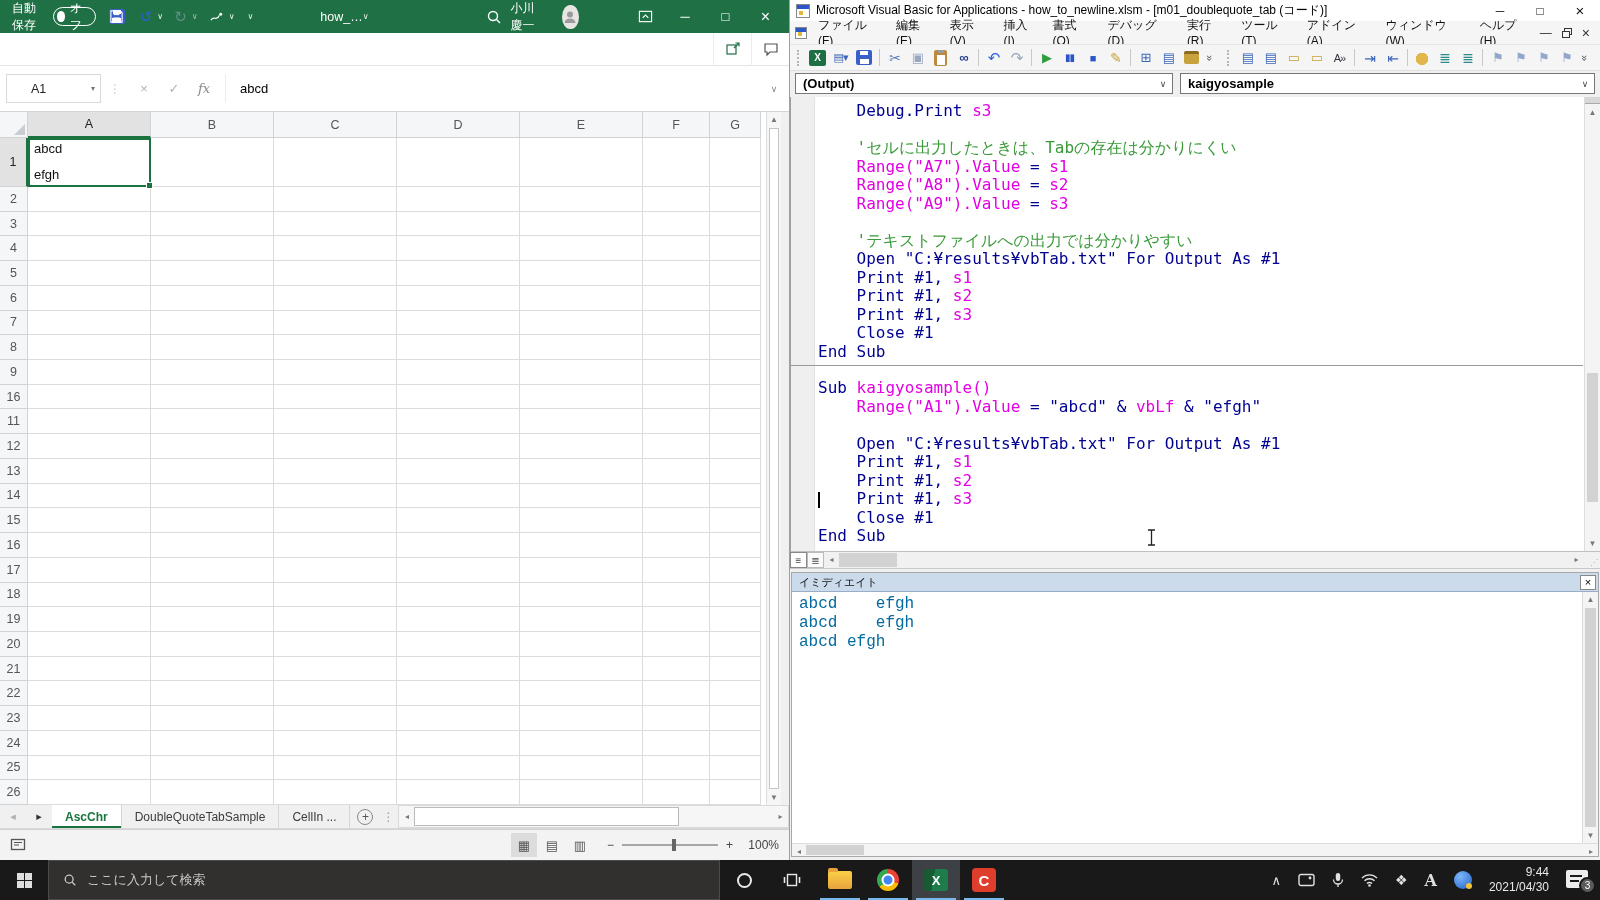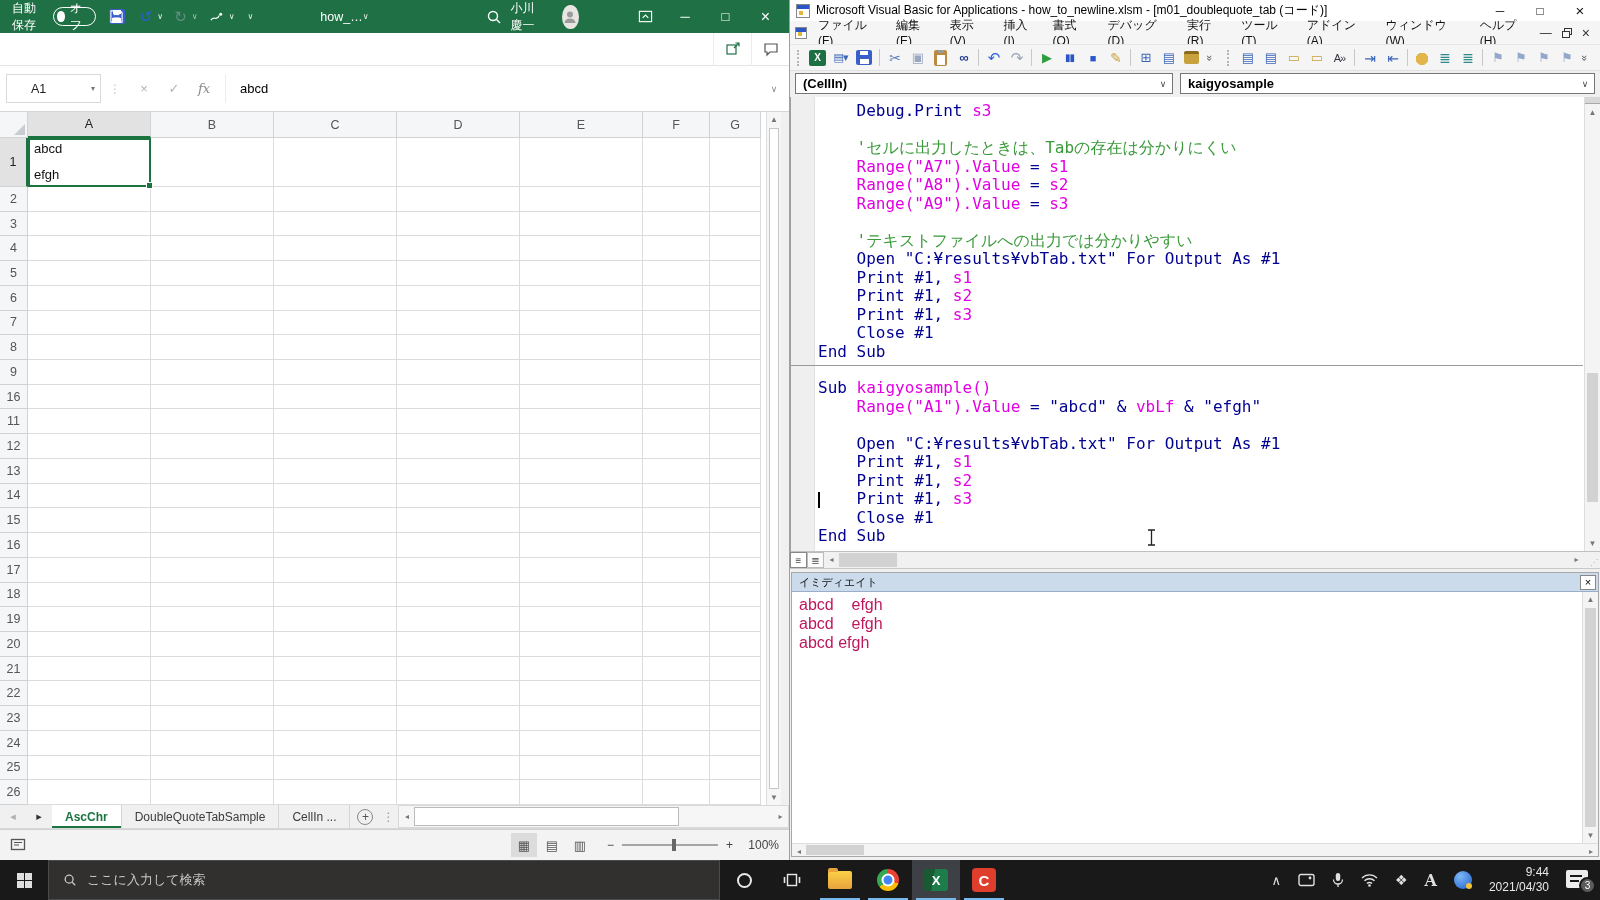--- a/index.html
+++ b/index.html
@@ -137,21 +137,21 @@
 .vmode{width:17px;display:flex;align-items:center;justify-content:center;font-size:10px;color:#444;border:1px solid #bbb;background:#fafafa}
 .vmode.on{background:#fff;border-color:#888}
 .vb-codebottom .sb-arr{width:15px}
 .hthumb{width:58px;background:#d2d2d2;margin:1px 0}
 .gripcorner{width:16px;display:flex;align-items:flex-end;justify-content:flex-end;color:#aaa;font-size:8px;padding:0 2px 1px 0}
 
 .vb-imm{flex:1;display:flex;flex-direction:column;margin:3px 1px 3px 1px;border:1px solid #a8a8a8;background:#fff;min-height:0}
 .imm-title{height:19px;background:#ccdbeb;border-bottom:1px solid #98aec8;display:flex;align-items:center;font-size:11px;color:#111;padding:0 2px 0 7px}
 .imm-close{margin-left:auto;width:16px;height:15px;background:#fff;border:1px solid #888;display:flex;align-items:center;justify-content:center;font-size:11px;color:#000}
 .imm-body{flex:1;display:flex;min-height:0}
-.imm-content{flex:1;font-family:Liberation Sans, sans-serif;font-size:16px;line-height:19px;color:#be185d;white-space:pre;padding:3px 0 0 7px}
+.imm-content{flex:1;font-family:Liberation Mono, monospace;font-size:16px;line-height:19px;color:#0369a1;white-space:pre;padding:3px 0 0 7px}
 .imm-vscroll{width:16px;background:#f4f4f4;border-left:1px solid #ddd;display:flex;flex-direction:column}
 .imm-vthumb{flex:1;background:#d2d2d2;margin:1px 2px}
 .imm-hscroll{height:13px;background:#f4f4f4;border-top:1px solid #ddd;display:flex;align-items:stretch}
 .imm-hscroll .sb-arr{width:14px}
 
 #taskbar{height:40px;background:#191919;display:flex;align-items:stretch;color:#e8e8e8}
 .tb-start{width:48px;display:flex;align-items:center;justify-content:center}
 .winlogo{display:grid;grid-template-columns:7px 7px;grid-template-rows:7px 7px;gap:1px}
 .winlogo i{background:#dedede}
 .tb-search{width:672px;background:#32302f;border:1px solid #4b4b4b;display:flex;align-items:center;gap:10px;padding-left:14px;font-size:13px;color:#c8c8c8}
@@ -675,21 +675,21 @@
           <span class="tsep" data-name="toolbar-separator"></span>
           <span class="ti" data-name="toggle-bookmark-icon">⚑</span>
           <span class="ti" data-name="next-bookmark-icon">⚑</span>
           <span class="ti" data-name="previous-bookmark-icon">⚑</span>
           <span class="ti" data-name="clear-bookmarks-icon">⚑</span>
           <span class="ti" data-name="toolbar-overflow-2-icon">»</span>
         </span>
     </div>
     <div class="vb-combos" data-name="code-header">
       <span class="combo left" data-name="object-dropdown">
-          <span>(CellIn)</span>
+          <span>(Output)</span>
           <span class="ca" data-name="chevron-down-icon">∨</span>
         </span>
       <span class="combo right" data-name="procedure-dropdown">
           <span>kaigyosample</span>
           <span class="ca" data-name="chevron-down-icon">∨</span>
         </span>
     </div>
     <div class="vb-codewrap" data-name="code-pane">
       <div class="vb-margin" data-name="margin-indicator-bar"></div>
       <div class="vb-code" id="vb-code" data-name="code-editor"><div class="cl" data-name="code-line-0"><span class="k">    Debug.Print </span><span class="i">s3</span></div><div class="cl" data-name="code-line-1"></div><div class="cl" data-name="code-line-2"><span class="c">    'セルに出力したときは、Tabの存在は分かりにくい</span></div><div class="cl" data-name="code-line-3"><span class="k">    </span><span class="i">Range("A7").Value</span><span class="k"> = </span><span class="i">s1</span></div><div class="cl" data-name="code-line-4"><span class="k">    </span><span class="i">Range("A8").Value</span><span class="k"> = </span><span class="i">s2</span></div><div class="cl" data-name="code-line-5"><span class="k">    </span><span class="i">Range("A9").Value</span><span class="k"> = </span><span class="i">s3</span></div><div class="cl" data-name="code-line-6"></div><div class="cl" data-name="code-line-7"><span class="c">    'テキストファイルへの出力では分かりやすい</span></div><div class="cl" data-name="code-line-8"><span class="k">    Open "C:¥results¥vbTab.txt" For Output As #1</span></div><div class="cl" data-name="code-line-9"><span class="k">    Print #1, </span><span class="i">s1</span></div><div class="cl" data-name="code-line-10"><span class="k">    Print #1, </span><span class="i">s2</span></div><div class="cl" data-name="code-line-11"><span class="k">    Print #1, </span><span class="i">s3</span></div><div class="cl" data-name="code-line-12"><span class="k">    Close #1</span></div><div class="cl" data-name="code-line-13"><span class="k">End Sub</span></div><div class="code-sep" data-name="procedure-separator"></div><div class="cl" data-name="code-line-15"><span class="k">Sub </span><span class="i">kaigyosample()</span></div><div class="cl" data-name="code-line-16"><span class="k">    </span><span class="i">Range("A1").Value</span><span class="k"> = "abcd" &amp; </span><span class="i">vbLf</span><span class="k"> &amp; "efgh"</span></div><div class="cl" data-name="code-line-17"></div><div class="cl" data-name="code-line-18"><span class="k">    Open "C:¥results¥vbTab.txt" For Output As #1</span></div><div class="cl" data-name="code-line-19"><span class="k">    Print #1, </span><span class="i">s1</span></div><div class="cl" data-name="code-line-20"><span class="k">    Print #1, </span><span class="i">s2</span></div><div class="cl" data-name="code-line-21"><span class="caret" data-name="text-caret"></span><span class="k">    Print #1, </span><span class="i">s3</span></div><div class="cl" data-name="code-line-22"><span class="k">    Close #1</span></div><div class="cl" data-name="code-line-23"><span class="k">End Sub</span></div></div>

